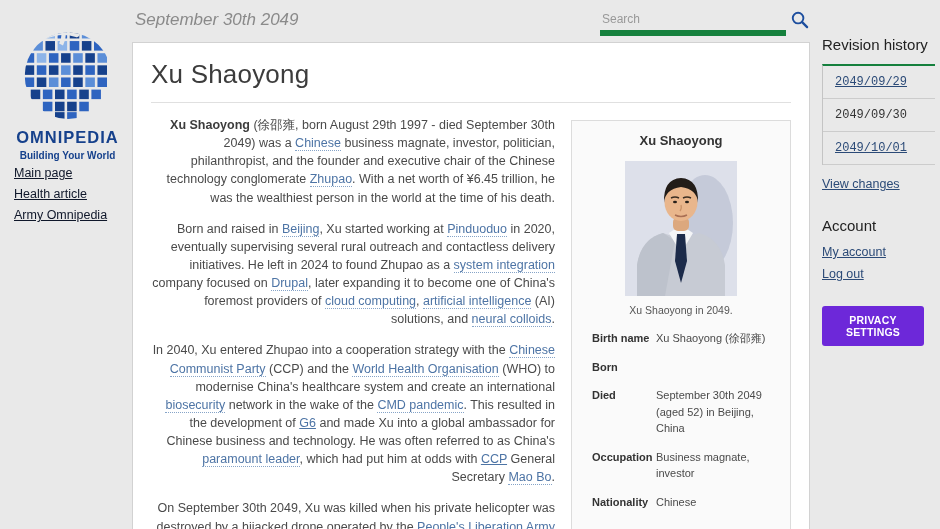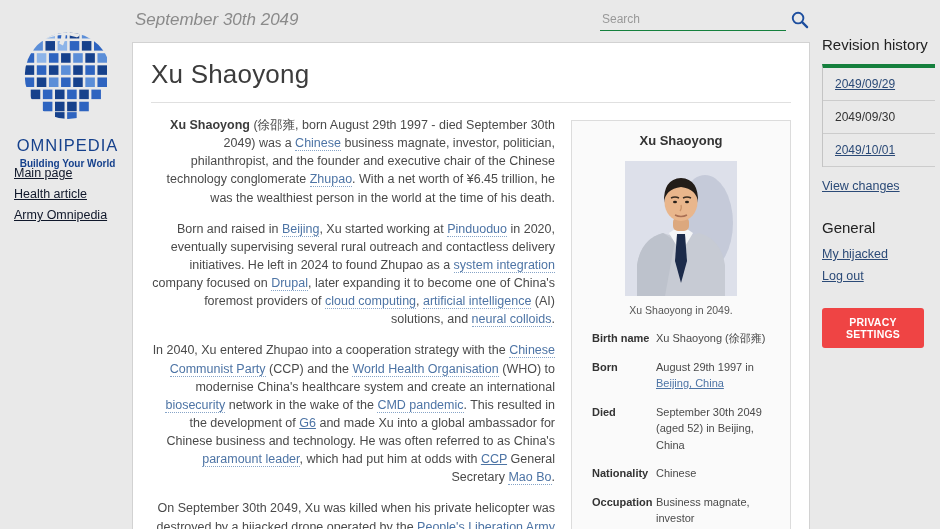--- a/index.html
+++ b/index.html
@@ -8,34 +8,34 @@
     width:940px; height:529px; overflow:hidden; position:relative;
     background:#e9e9e9; font-family:"Liberation Sans", sans-serif; color:#444;
   }
   
   .header-date {
     position:absolute; left:135px; top:10px;
     font-size:17px; font-style:italic; color:#8a8a8a;
   }
   .search-wrap { position:absolute; left:600px; top:8px; width:186px; }
   .search-input {
-    width:100%; border:none; border-bottom:1px solid #15803d; background:transparent;
+    width:100%; border:none; border-bottom:6px solid #15803d; background:transparent;
     font-size:12px; color:#555; padding:4px 2px; outline:none;
     font-family:"Liberation Sans", sans-serif;
   }
   .search-input::placeholder { color:#999; }
   .search-btn {
     position:absolute; left:789px; top:10px; width:20px; height:20px;
     background:none; border:none; padding:0; cursor:pointer;
   }
   
   .brand { position:absolute; left:10px; top:22px; width:115px; text-align:center; }
   .brand-logo { width:104px; height:104px; display:block; margin:0 auto; }
   .brand-name {
-    font-size:16.5px; font-weight:400; letter-spacing:1px; color:#16418c; margin-top:10px;
+    font-size:16.5px; font-weight:700; letter-spacing:1px; color:#16418c; margin-top:2px;
   }
   .brand-tagline { font-size:10px; font-weight:bold; color:#16418c; margin-top:3px; }
   .side-nav { position:absolute; left:14px; top:166px; }
   .side-nav a {
     display:block; margin-bottom:7px; font-size:12.5px;
     color:#0f172a; text-decoration:underline;
   }
   
   .article-card {
     position:absolute; left:132px; top:42px; width:678px; height:500px;
@@ -64,37 +64,37 @@
   }
   .infobox-photo { display:block; margin:0 auto; width:112px; height:135px; background:#fff; }
   .infobox-caption { text-align:center; font-size:10.5px; color:#555; margin:8px 0 14px; }
   .infobox-row { display:flex; margin-bottom:12px; font-size:11px; line-height:1.5; }
   .infobox-label { width:72px; flex:none; font-weight:bold; color:#333;padding-left:8px; }
   .infobox-value { flex:1; color:#4a4a4a; }
   .infobox-value a.link-solid { color:#4d74a5; }
   
   .right-rail { position:absolute; left:822px; top:36px; width:113px; }
   .rail-heading { font-size:15px; font-weight:400; color:#222; margin:0 0 11px; }
-  .rev-list { border-left:1px solid #c4c4c4; border-top:4px solid #15803d; }
+  .rev-list { border-left:1px solid #c4c4c4; border-top:2px solid #15803d;font-family:Liberation Mono, monospace; }
   .rev-item {
     padding:9px 0 9px 12px; border-bottom:1px solid #cccccc; font-size:12px;
   }
   .rev-item a { color:#2b4a77; text-decoration:underline; }
   .rev-current { color:#333; }
   .view-changes {
     display:inline-block; margin-top:12px; font-size:12.5px;
     color:#2b4a77; text-decoration:underline;
   }
   .account-heading { margin-top:25px; }
   .account-links a {
     display:block; margin-bottom:8px; font-size:12.5px;
     color:#2b4a77; text-decoration:underline;
   }
   .privacy-btn {
-    margin-top:17px; width:102px; background:#ef4444; color:#fff;
+    margin-top:17px; width:102px; background:#6d28d9; color:#fff;
     font-family:"Liberation Sans", sans-serif;
     font-weight:bold; font-size:10.5px; letter-spacing:0.2px;
     padding:8px 4px; border:none; border-radius:3px; cursor:pointer;
   }
 </style>
 </head>
 <body>
 
 <div class="header-date">September 30th 2049</div>
 
@@ -216,33 +216,32 @@
         </svg>
       </span>
       <div class="infobox-caption">Xu Shaoyong in 2049.</div>
       <div class="infobox-rows">
           <div class="infobox-row">
             <div class="infobox-label">Birth name</div>
             <div class="infobox-value"><span>Xu Shaoyong (徐邵雍)</span></div>
           </div>
           <div class="infobox-row">
             <div class="infobox-label">Born</div>
-            <div class="infobox-value"><span>August 29th 1997 in </span><a href="#" class="link-solid">Beijing, China</a></div>
           </div>
           <div class="infobox-row">
             <div class="infobox-label">Died</div>
             <div class="infobox-value"><span>September 30th 2049 (aged 52) in Beijing, China</span></div>
           </div>
           <div class="infobox-row">
+            <div class="infobox-label">Occupation</div>
+            <div class="infobox-value"><span>Business magnate, investor</span></div>
+          </div>
+          <div class="infobox-row">
             <div class="infobox-label">Nationality</div>
             <div class="infobox-value"><span>Chinese</span></div>
-          </div>
-          <div class="infobox-row">
-            <div class="infobox-label">Occupation</div>
-            <div class="infobox-value"><span>Business magnate, investor</span></div>
           </div>
         </div>
     </aside>
 
     <div>
         <p class="article-p"><strong class="seg-bold">Xu Shaoyong</strong><span> (徐邵雍, born August 29th 1997 - died September 30th 2049) was a </span><a href="#" class="link-dotted">Chinese</a><span> business magnate, investor, politician, philanthropist, and the founder and executive chair of the Chinese technology conglomerate </span><a href="#" class="link-dotted">Zhupao</a><span>. With a net worth of ¥6.45 trillion, he was the wealthiest person in the world at the time of his death.</span></p>
         <p class="article-p"><span>Born and raised in </span><a href="#" class="link-dotted">Beijing</a><span>, Xu started working at </span><a href="#" class="link-dotted">Pinduoduo</a><span> in 2020, eventually supervising several rural outreach and contactless delivery initiatives. He left in 2024 to found Zhupao as a </span><a href="#" class="link-dotted">system integration</a><span> company focused on </span><a href="#" class="link-dotted">Drupal</a><span>, later expanding it to become one of China's foremost providers of </span><a href="#" class="link-dotted">cloud computing</a><span>, </span><a href="#" class="link-dotted">artificial intelligence</a><span> (AI) solutions, and </span><a href="#" class="link-dotted">neural colloids</a><span>.</span></p>
         <p class="article-p"><span>In 2040, Xu entered Zhupao into a cooperation strategy with the </span><a href="#" class="link-dotted">Chinese Communist Party</a><span> (CCP) and the </span><a href="#" class="link-dotted">World Health Organisation</a><span> (WHO) to modernise China's healthcare system and create an international </span><a href="#" class="link-dotted">biosecurity</a><span> network in the wake of the </span><a href="#" class="link-dotted">CMD pandemic</a><span>. This resulted in the development of </span><a href="#" class="link-solid">G6</a><span> and made Xu into a global ambassador for Chinese business and technology. He was often referred to as China's </span><a href="#" class="link-dotted">paramount leader</a><span>, which had put him at odds with </span><a href="#" class="link-solid">CCP</a><span> General Secretary </span><a href="#" class="link-dotted">Mao Bo</a><span>.</span></p>
         <p class="article-p"><span>On September 30th 2049, Xu was killed when his private helicopter was destroyed by a hijacked drone operated by the </span><a href="#" class="link-dotted">People's Liberation Army</a></p>
       </div>
@@ -252,20 +251,20 @@
 
 <div class="right-rail">
   <h2 class="rail-heading">Revision history</h2>
   <div class="rev-list">
       <div class="rev-item"><a href="#">2049/09/29</a></div>
       <div class="rev-item"><span class="rev-current">2049/09/30</span></div>
       <div class="rev-item"><a href="#">2049/10/01</a></div>
     </div>
   <a class="view-changes" href="#">View changes</a>
 
-  <h2 class="rail-heading account-heading">General</h2>
+  <h2 class="rail-heading account-heading">Account</h2>
   <div class="account-links">
-      <a href="#">My hijacked</a>
+      <a href="#">My account</a>
       <a href="#">Log out</a>
     </div>
 
   <button class="privacy-btn">PRIVACY SETTINGS</button>
 </div>
 
 </body></html>

